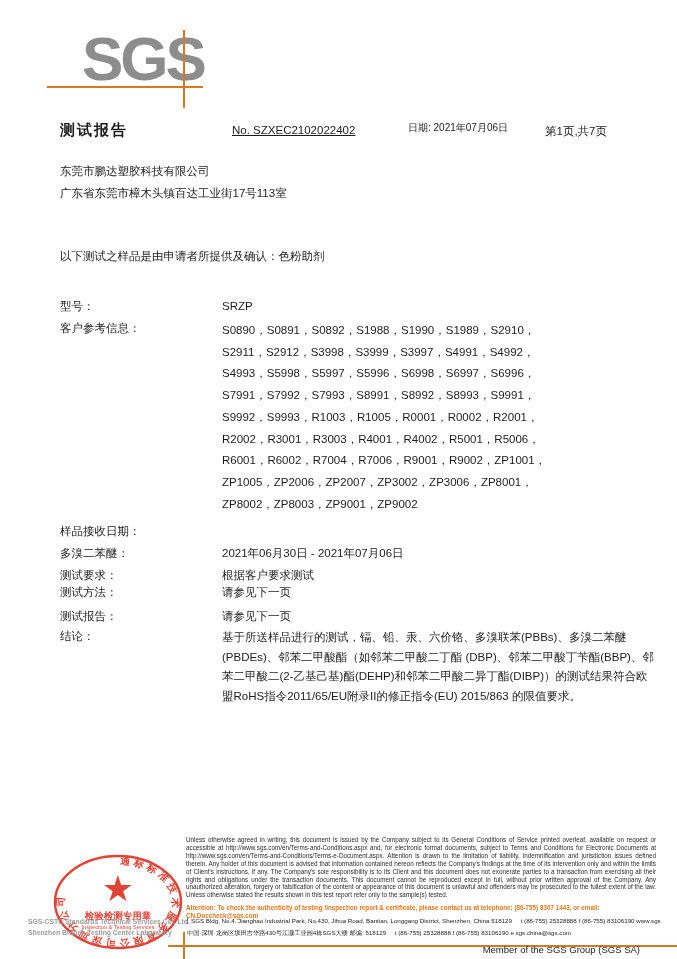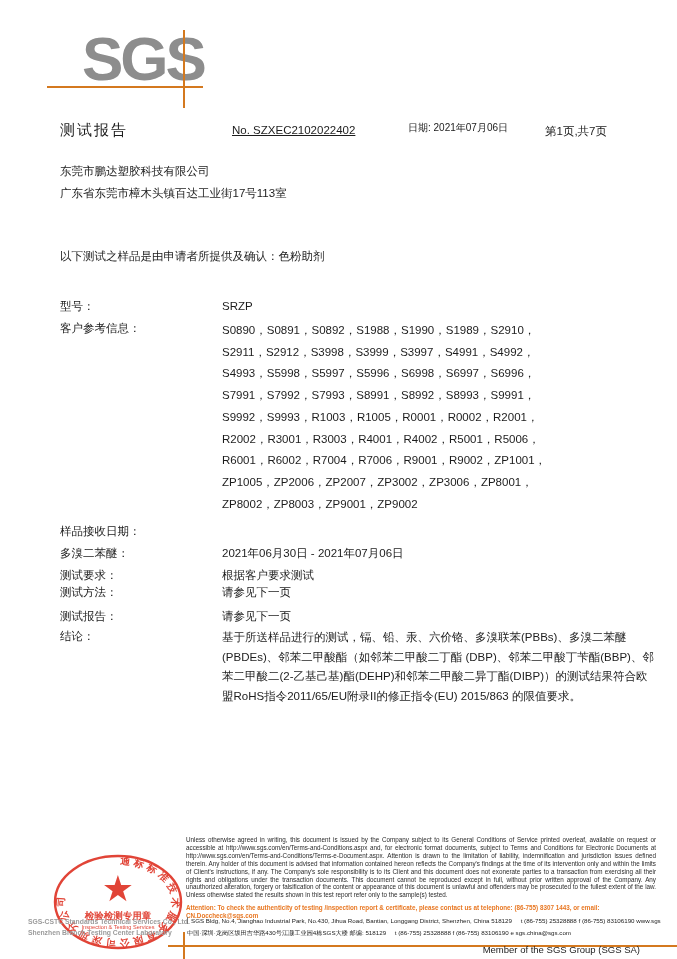--- a/index.html
+++ b/index.html
@@ -12,21 +12,21 @@
     position:absolute;left:82px;top:28px;font-size:62px;font-weight:bold;
     color:#8d8d8d;letter-spacing:-3px;line-height:1;
   }
   .cropline{position:absolute;background:#d4791f;}
   .crop-v-top{left:183px;top:30px;width:2px;height:78px;}
   .crop-h-top{left:47px;top:86px;width:156px;height:2px;}
   .crop-h-bot{left:168px;top:945px;width:509px;height:2px;}
   .crop-v-bot{left:183px;top:932px;width:2px;height:27px;}
 
   .titlebar{position:absolute;left:0;top:121px;width:677px;height:20px;}
-  .doc-title{position:absolute;left:60px;top:0;font-size:15px;font-weight:normal;letter-spacing:2px;}
+  .doc-title{position:absolute;left:60px;top:0;font-size:15px;font-weight:bold;letter-spacing:2px;}
   .report-no{position:absolute;left:232px;top:3px;font-size:11.5px;text-decoration:underline;}
   .report-date{position:absolute;left:408px;top:0;font-size:10px;}
   .report-pages{position:absolute;left:545px;top:3px;font-size:11.5px;}
 
   .company{position:absolute;left:60px;top:160px;font-size:11.5px;line-height:22px;}
 
   
   .intro{position:absolute;left:60px;top:249px;font-size:11.5px;font-family:Liberation Mono, monospace;}
   .row{position:absolute;left:60px;display:flex;font-size:11.5px;line-height:16px;}
   .lab{width:162px;flex:none;}

